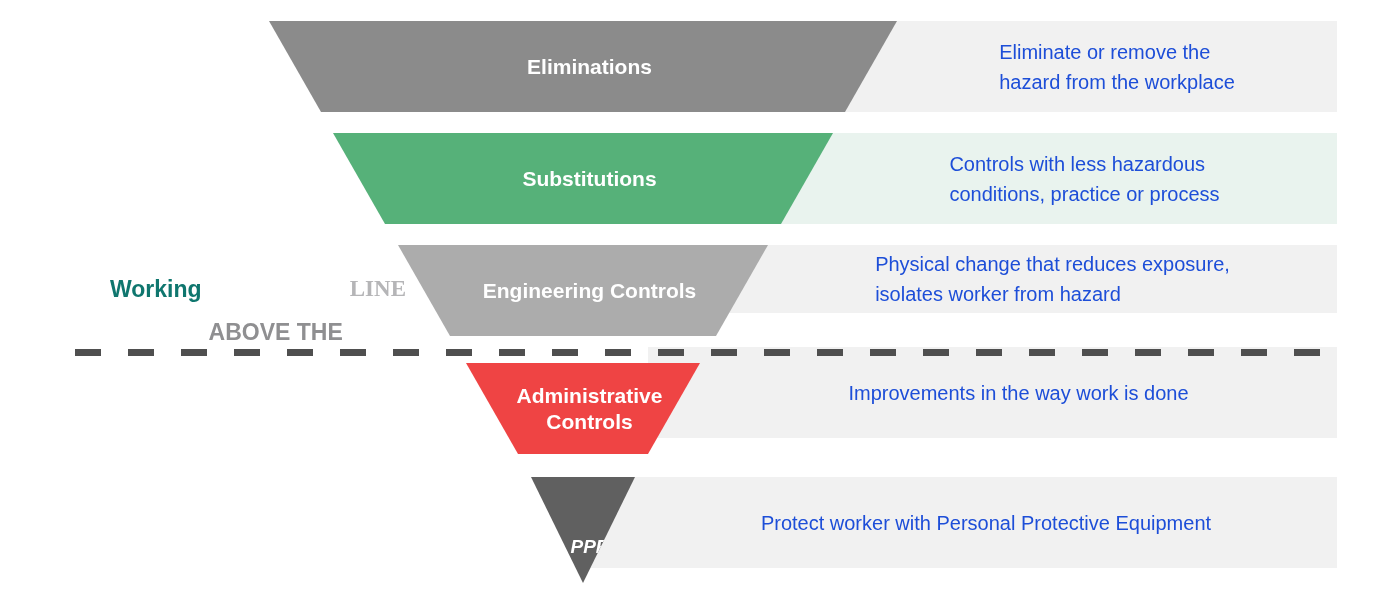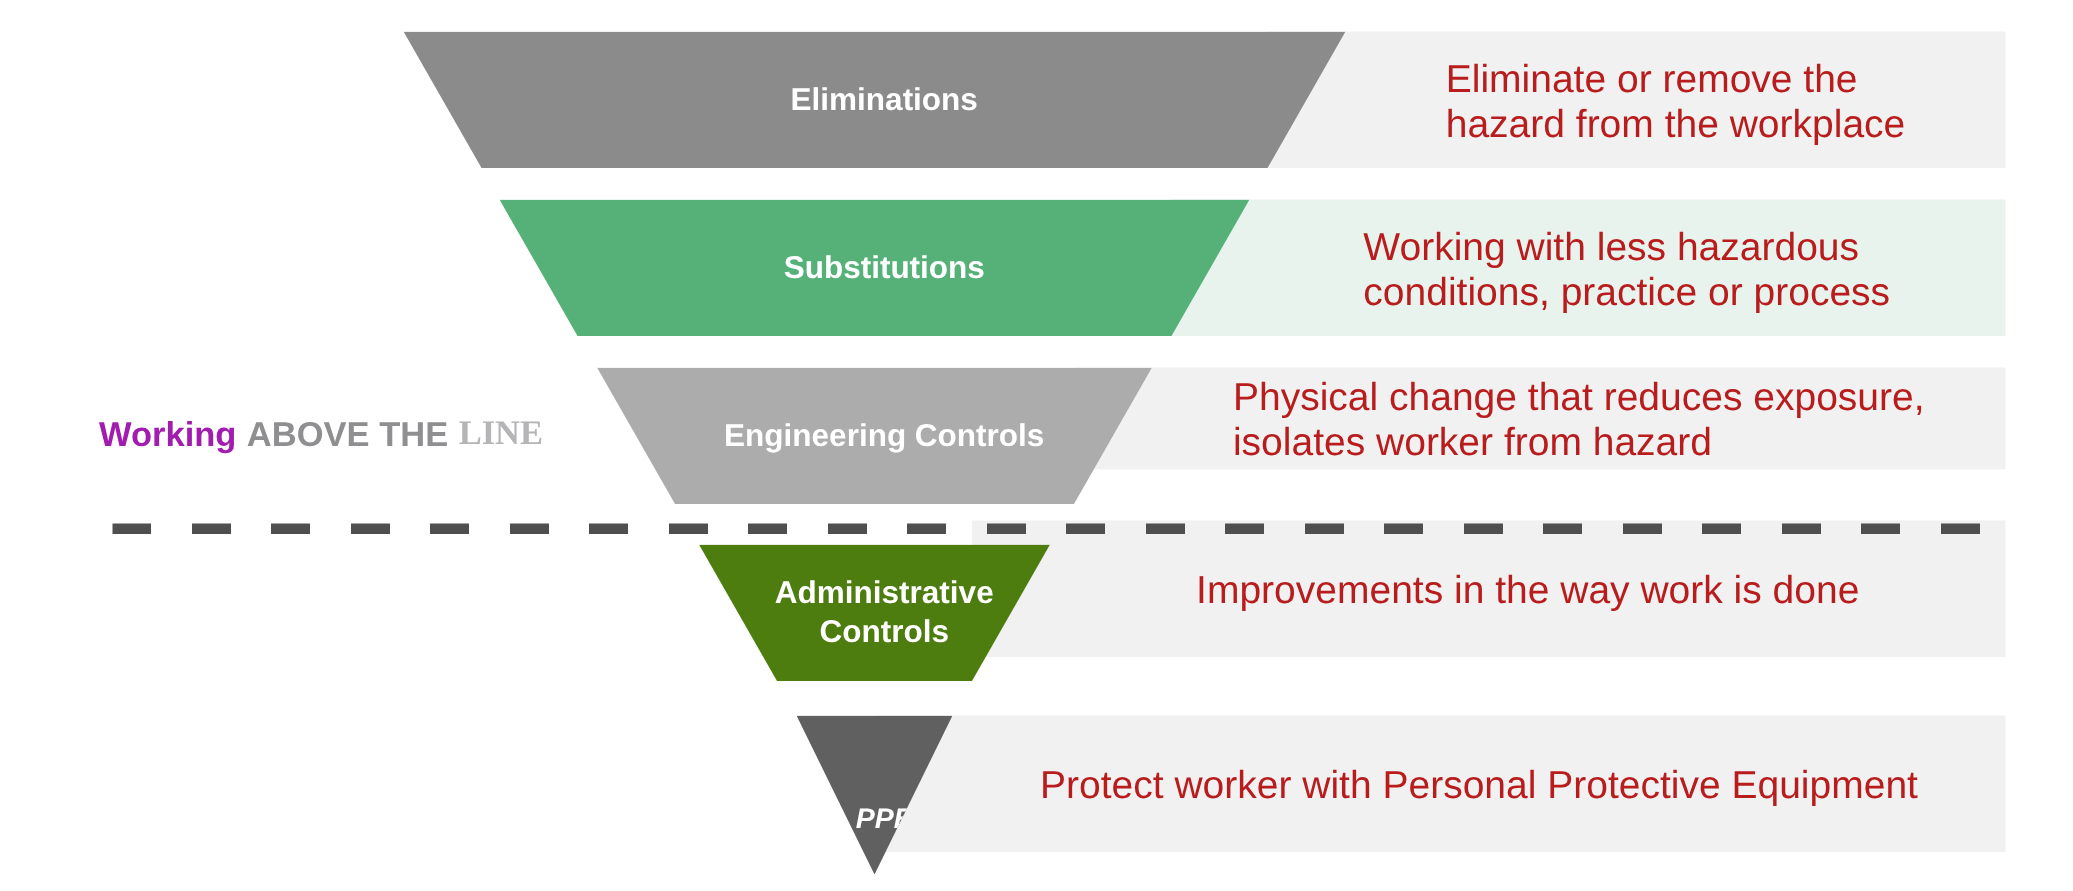--- a/index.html
+++ b/index.html
@@ -20,22 +20,22 @@
     justify-content: center;
     padding-left: 52px;
     box-sizing: border-box;
   }
   .band-1 { left: 845px; top: 21px;  width: 492px; height: 91px; }
   .band-2 { left: 780px; top: 133px; width: 557px; height: 91px; }
   .band-3 { left: 716px; top: 245px; width: 621px; height: 68px; }
   .band-4 { left: 648px; top: 347px; width: 689px; height: 91px; }
   .band-5 { left: 583px; top: 477px; width: 754px; height: 91px; }
   .desc {
-    color: #b91c1c;
-    font-size: 26px;
+    color: #1d4ed8;
+    font-size: 20px;
     line-height: 30px;
     white-space: pre-line;
     text-align: left;
   }
 
   
   .trap {
     position: absolute;
     display: flex;
     align-items: center;
@@ -86,21 +86,21 @@
 </head>
 <body>
 
 <div class="stage">
 
   <div class="band band-1" style="background: rgb(241, 241, 241);">
     <div class="desc">Eliminate or remove the
 hazard from the workplace</div>
   </div>
   <div class="band band-2" style="background: rgb(233, 243, 238);">
-    <div class="desc">Working with less hazardous
+    <div class="desc">Controls with less hazardous
 conditions, practice or process</div>
   </div>
   <div class="band band-3" style="background: rgb(241, 241, 241);">
     <div class="desc">Physical change that reduces exposure,
 isolates worker from hazard</div>
   </div>
   <div class="band band-4" style="background: rgb(241, 241, 241);">
     <div class="desc">Improvements in the way work is done</div>
   </div>
   <div class="band band-5" style="background: rgb(241, 241, 241);">
@@ -109,28 +109,28 @@
 
   <div class="trap trap-1" style="background: rgb(139, 139, 139);">
     <span class="lvl-label">Eliminations</span>
   </div>
   <div class="trap trap-2" style="background: rgb(86, 177, 121);">
     <span class="lvl-label">Substitutions</span>
   </div>
   <div class="trap trap-3" style="background: rgb(172, 172, 172);">
     <span class="lvl-label">Engineering Controls</span>
   </div>
-  <div class="trap trap-4" style="background: #4d7c0f;">
+  <div class="trap trap-4" style="background: #ef4444;">
     <span class="lvl-label">Administrative Controls</span>
   </div>
   <div class="trap trap-5" style="background: rgb(96, 96, 96);">
     <span class="lvl-label">PPE</span>
   </div>
 
   <div class="dashline" style="--dash-color: #4f4f4f;"></div>
 
   <div class="annotation">
-    <span style="color: #a21caf;">Working</span>
-    <span style="color: rgb(143, 143, 145);">ABOVE THE</span>
+    <span style="color: #0f766e; margin-left: 44px;">Working</span>
+    <span style="color: rgb(143, 143, 145); margin-top: 43px;">ABOVE THE</span>
     <span style="color: rgb(181, 181, 183); font-family: Liberation Serif, serif;">LINE</span>
   </div>
 
 </div>
 
 </body></html>

